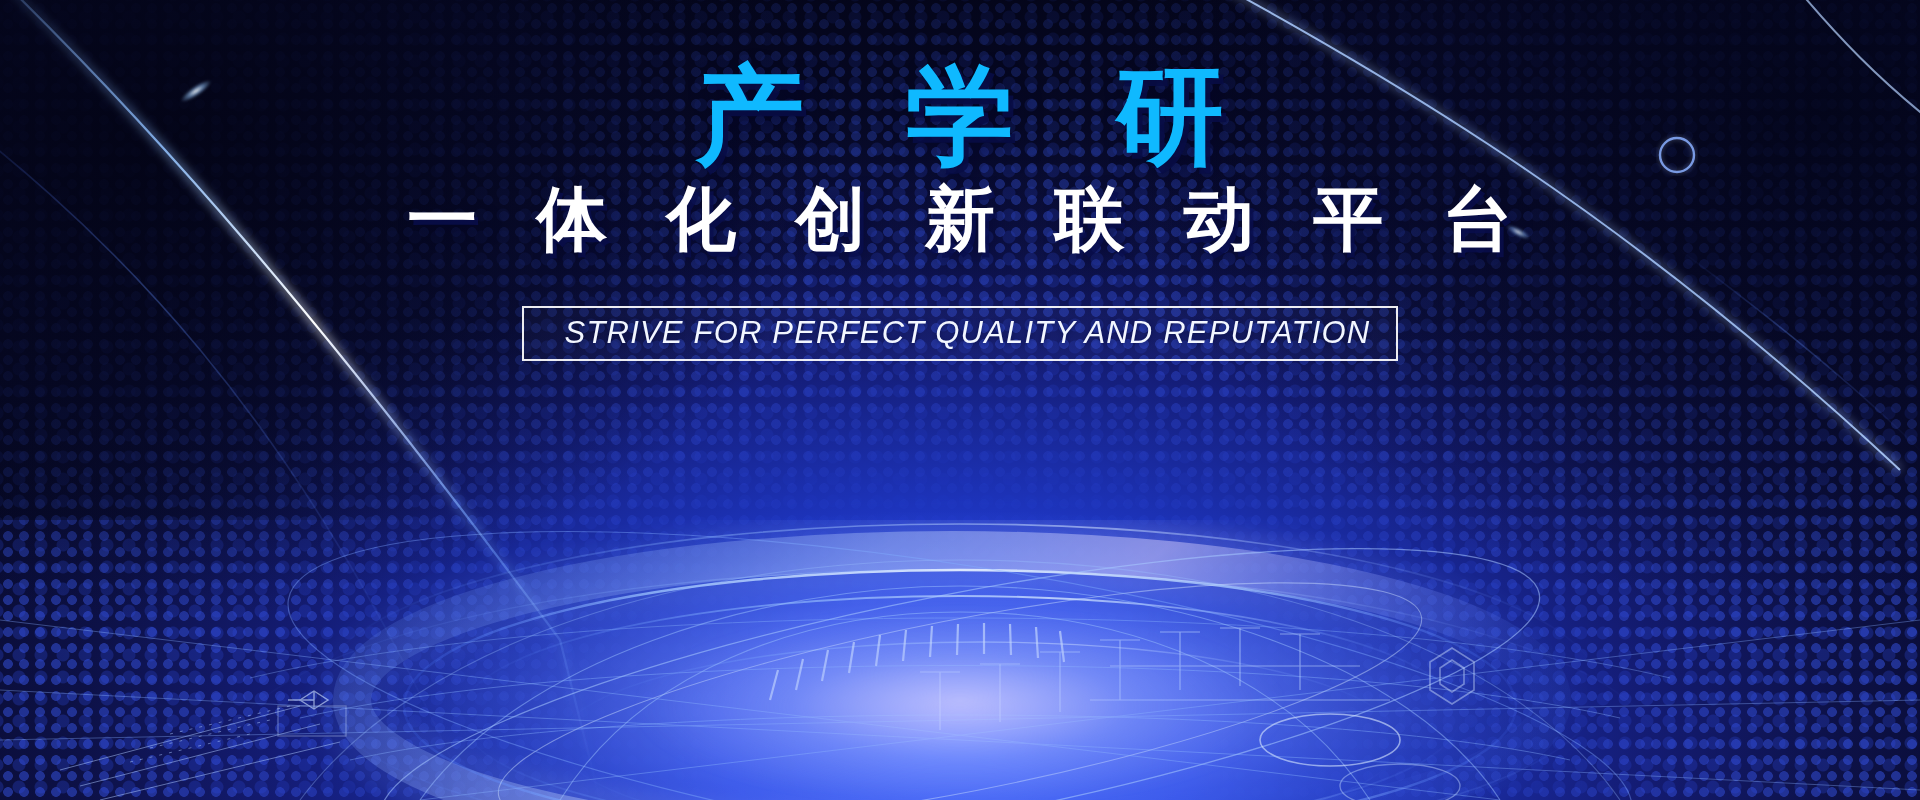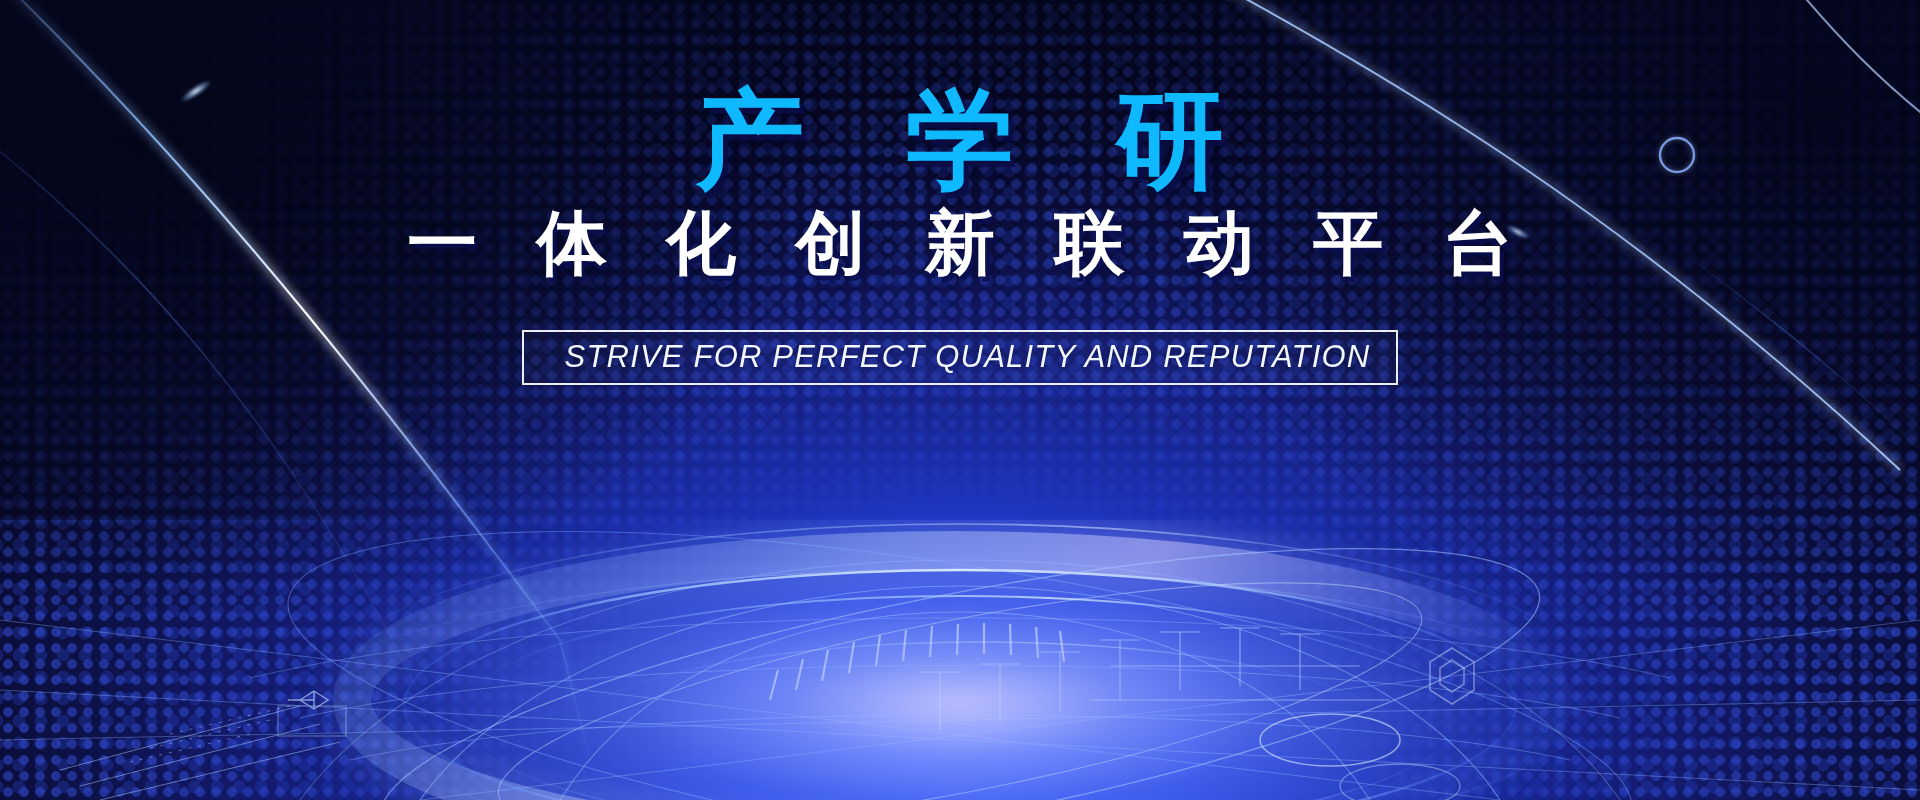--- a/index.html
+++ b/index.html
@@ -53,21 +53,21 @@
 
   
   .layer{position:absolute; inset:0; width:1920px; height:800px;}
   .layer.soft{mix-blend-mode:screen;}
 
   
   .content{
     position:absolute; inset:0;
     display:flex; flex-direction:column;
     align-items:center;
-    padding-top:86px;
+    padding-top:62px;
   }
 
   .title-main{
     font-size:108px;
     line-height:1;
     font-weight:bold;
     color:#0fb9ff;
     letter-spacing:36px;
     text-indent:36px;
     text-shadow:

